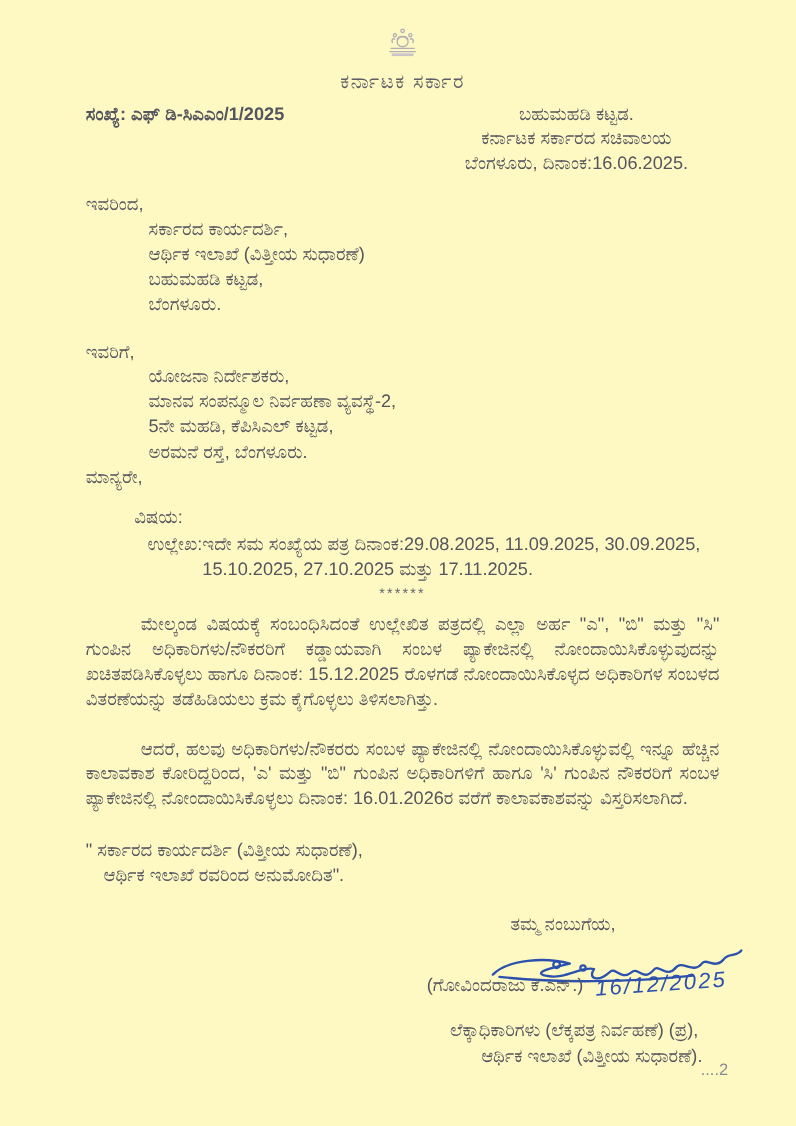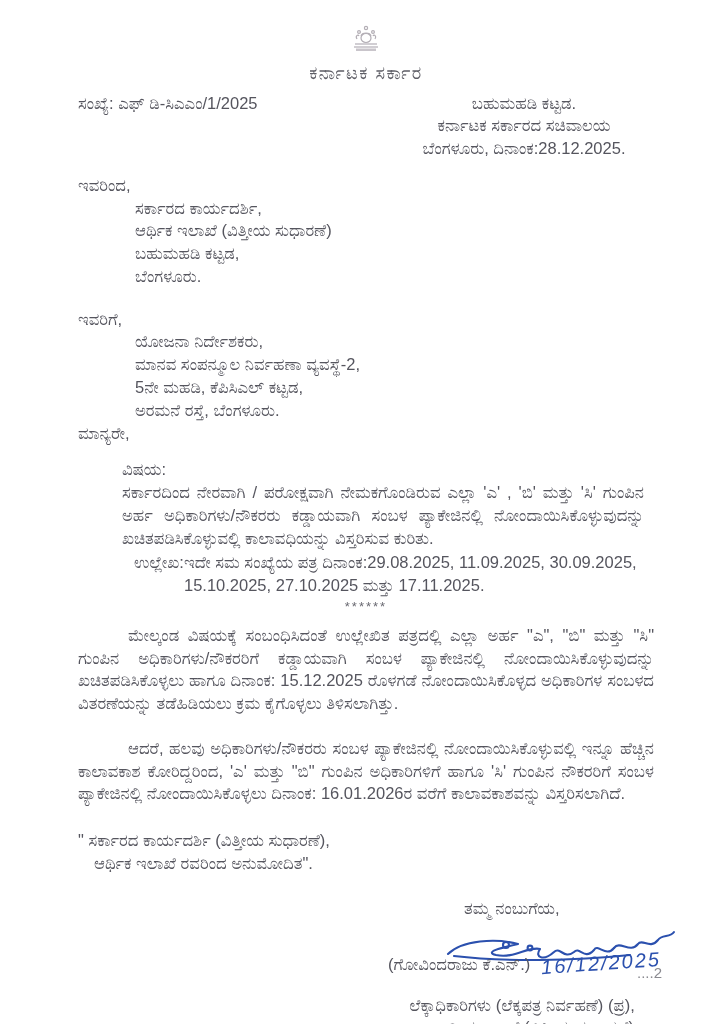--- a/index.html
+++ b/index.html
@@ -6,42 +6,42 @@
     margin: 0;
     padding: 0;
     background: #e8e8e8;
     font-family: "Liberation Sans", "DejaVu Sans", sans-serif;
   }
   .page {
     position: relative;
     width: 724px;
     height: 1024px;
     margin: 0 auto;
-    background: #ffffff;
+    background: #fef9c3;
     color: #55555e;
     box-sizing: border-box;
     padding: 24px 70px 0 78px;
     overflow: hidden;
     font-size: 16.5px;
     line-height: 1.38;
   }
   .emblem-wrap { text-align: center; margin-bottom: 1px; }
   .govt-title {
     text-align: center;
     font-size: 18px;
     letter-spacing: 1.5px;
     color: #5e5e66;
     margin-bottom: 6px;
   }
   .header-row {
     display: flex;
     justify-content: space-between;
     align-items: flex-start;
   }
-  .letter-no { white-space: nowrap; }
+  .letter-no { white-space: nowrap; font-weight: bold; }
   .office-block { text-align: center; min-width: 260px; }
   .addr-label { margin-top: 14px; }
   .addr-lines { margin-left: 57px; }
   .to-block { margin-top: 20px; }
   .salutation { }
   .subject-block {
     margin-top: 14px;
     display: flex;
     padding-left: 44px;
     padding-right: 10px;
@@ -137,21 +137,21 @@
     </svg>
   </div>
 
   <div class="govt-title">ಕರ್ನಾಟಕ ಸರ್ಕಾರ</div>
 
   <div class="header-row">
     <div class="letter-no">ಸಂಖ್ಯೆ: ಎಫ್ ಡಿ-ಸಿಎಎಂ/1/2025</div>
     <div class="office-block">
       <div>ಬಹುಮಹಡಿ ಕಟ್ಟಡ.</div>
       <div>ಕರ್ನಾಟಕ ಸರ್ಕಾರದ ಸಚಿವಾಲಯ</div>
-      <div>ಬೆಂಗಳೂರು, ದಿನಾಂಕ:28.12.2025.</div>
+      <div>ಬೆಂಗಳೂರು, ದಿನಾಂಕ:16.06.2025.</div>
     </div>
   </div>
 
   <div class="from-block">
     <div class="addr-label">ಇವರಿಂದ,</div>
     <div class="addr-lines">
       <div>ಸರ್ಕಾರದ ಕಾರ್ಯದರ್ಶಿ,</div>
       <div>ಆರ್ಥಿಕ ಇಲಾಖೆ (ವಿತ್ತೀಯ ಸುಧಾರಣೆ)</div>
       <div>ಬಹುಮಹಡಿ ಕಟ್ಟಡ,</div>
       <div>ಬೆಂಗಳೂರು.</div>
@@ -165,21 +165,20 @@
       <div>ಮಾನವ ಸಂಪನ್ಮೂಲ ನಿರ್ವಹಣಾ ವ್ಯವಸ್ಥೆ-2,</div>
       <div>5ನೇ ಮಹಡಿ, ಕೆಪಿಸಿಎಲ್ ಕಟ್ಟಡ,</div>
       <div>ಅರಮನೆ ರಸ್ತೆ, ಬೆಂಗಳೂರು.</div>
     </div>
   </div>
 
   <div class="salutation">ಮಾನ್ಯರೇ,</div>
 
   <div class="subject-block">
     <span class="subject-label">ವಿಷಯ:</span>
-    <span class="subject-text">ಸರ್ಕಾರದಿಂದ ನೇರವಾಗಿ / ಪರೋಕ್ಷವಾಗಿ ನೇಮಕಗೊಂಡಿರುವ ಎಲ್ಲಾ 'ಎ' , 'ಬಿ' ಮತ್ತು 'ಸಿ' ಗುಂಪಿನ ಅರ್ಹ ಅಧಿಕಾರಿಗಳು/ನೌಕರರು ಕಡ್ಡಾಯವಾಗಿ ಸಂಬಳ ಪ್ಯಾಕೇಜಿನಲ್ಲಿ ನೋಂದಾಯಿಸಿಕೊಳ್ಳುವುದನ್ನು ಖಚಿತಪಡಿಸಿಕೊಳ್ಳುವಲ್ಲಿ ಕಾಲಾವಧಿಯನ್ನು ವಿಸ್ತರಿಸುವ ಕುರಿತು.</span>
   </div>
 
   <div class="reference-block">
     <span class="reference-label">ಉಲ್ಲೇಖ:</span>
     <span class="reference-text">ಇದೇ ಸಮ ಸಂಖ್ಯೆಯ ಪತ್ರ ದಿನಾಂಕ:29.08.2025, 11.09.2025, 30.09.2025, 15.10.2025, 27.10.2025 ಮತ್ತು 17.11.2025.</span>
   </div>
   <div class="separator">******</div>
 
   <div class="body-para">ಮೇಲ್ಕಂಡ ವಿಷಯಕ್ಕೆ ಸಂಬಂಧಿಸಿದಂತೆ ಉಲ್ಲೇಖಿತ ಪತ್ರದಲ್ಲಿ ಎಲ್ಲಾ ಅರ್ಹ "ಎ", "ಬಿ" ಮತ್ತು "ಸಿ" ಗುಂಪಿನ ಅಧಿಕಾರಿಗಳು/ನೌಕರರಿಗೆ ಕಡ್ಡಾಯವಾಗಿ ಸಂಬಳ ಪ್ಯಾಕೇಜಿನಲ್ಲಿ ನೋಂದಾಯಿಸಿಕೊಳ್ಳುವುದನ್ನು ಖಚಿತಪಡಿಸಿಕೊಳ್ಳಲು ಹಾಗೂ ದಿನಾಂಕ: 15.12.2025 ರೊಳಗಡೆ ನೋಂದಾಯಿಸಿಕೊಳ್ಳದ ಅಧಿಕಾರಿಗಳ ಸಂಬಳದ ವಿತರಣೆಯನ್ನು ತಡೆಹಿಡಿಯಲು ಕ್ರಮ ಕೈಗೊಳ್ಳಲು ತಿಳಿಸಲಾಗಿತ್ತು.</div>
   <div class="body-para second">ಆದರೆ, ಹಲವು ಅಧಿಕಾರಿಗಳು/ನೌಕರರು ಸಂಬಳ ಪ್ಯಾಕೇಜಿನಲ್ಲಿ ನೋಂದಾಯಿಸಿಕೊಳ್ಳುವಲ್ಲಿ ಇನ್ನೂ ಹೆಚ್ಚಿನ ಕಾಲಾವಕಾಶ ಕೋರಿದ್ದರಿಂದ, 'ಎ' ಮತ್ತು "ಬಿ" ಗುಂಪಿನ ಅಧಿಕಾರಿಗಳಿಗೆ ಹಾಗೂ 'ಸಿ' ಗುಂಪಿನ ನೌಕರರಿಗೆ ಸಂಬಳ ಪ್ಯಾಕೇಜಿನಲ್ಲಿ ನೋಂದಾಯಿಸಿಕೊಳ್ಳಲು ದಿನಾಂಕ: 16.01.2026ರ ವರೆಗೆ ಕಾಲಾವಕಾಶವನ್ನು ವಿಸ್ತರಿಸಲಾಗಿದೆ.</div>

